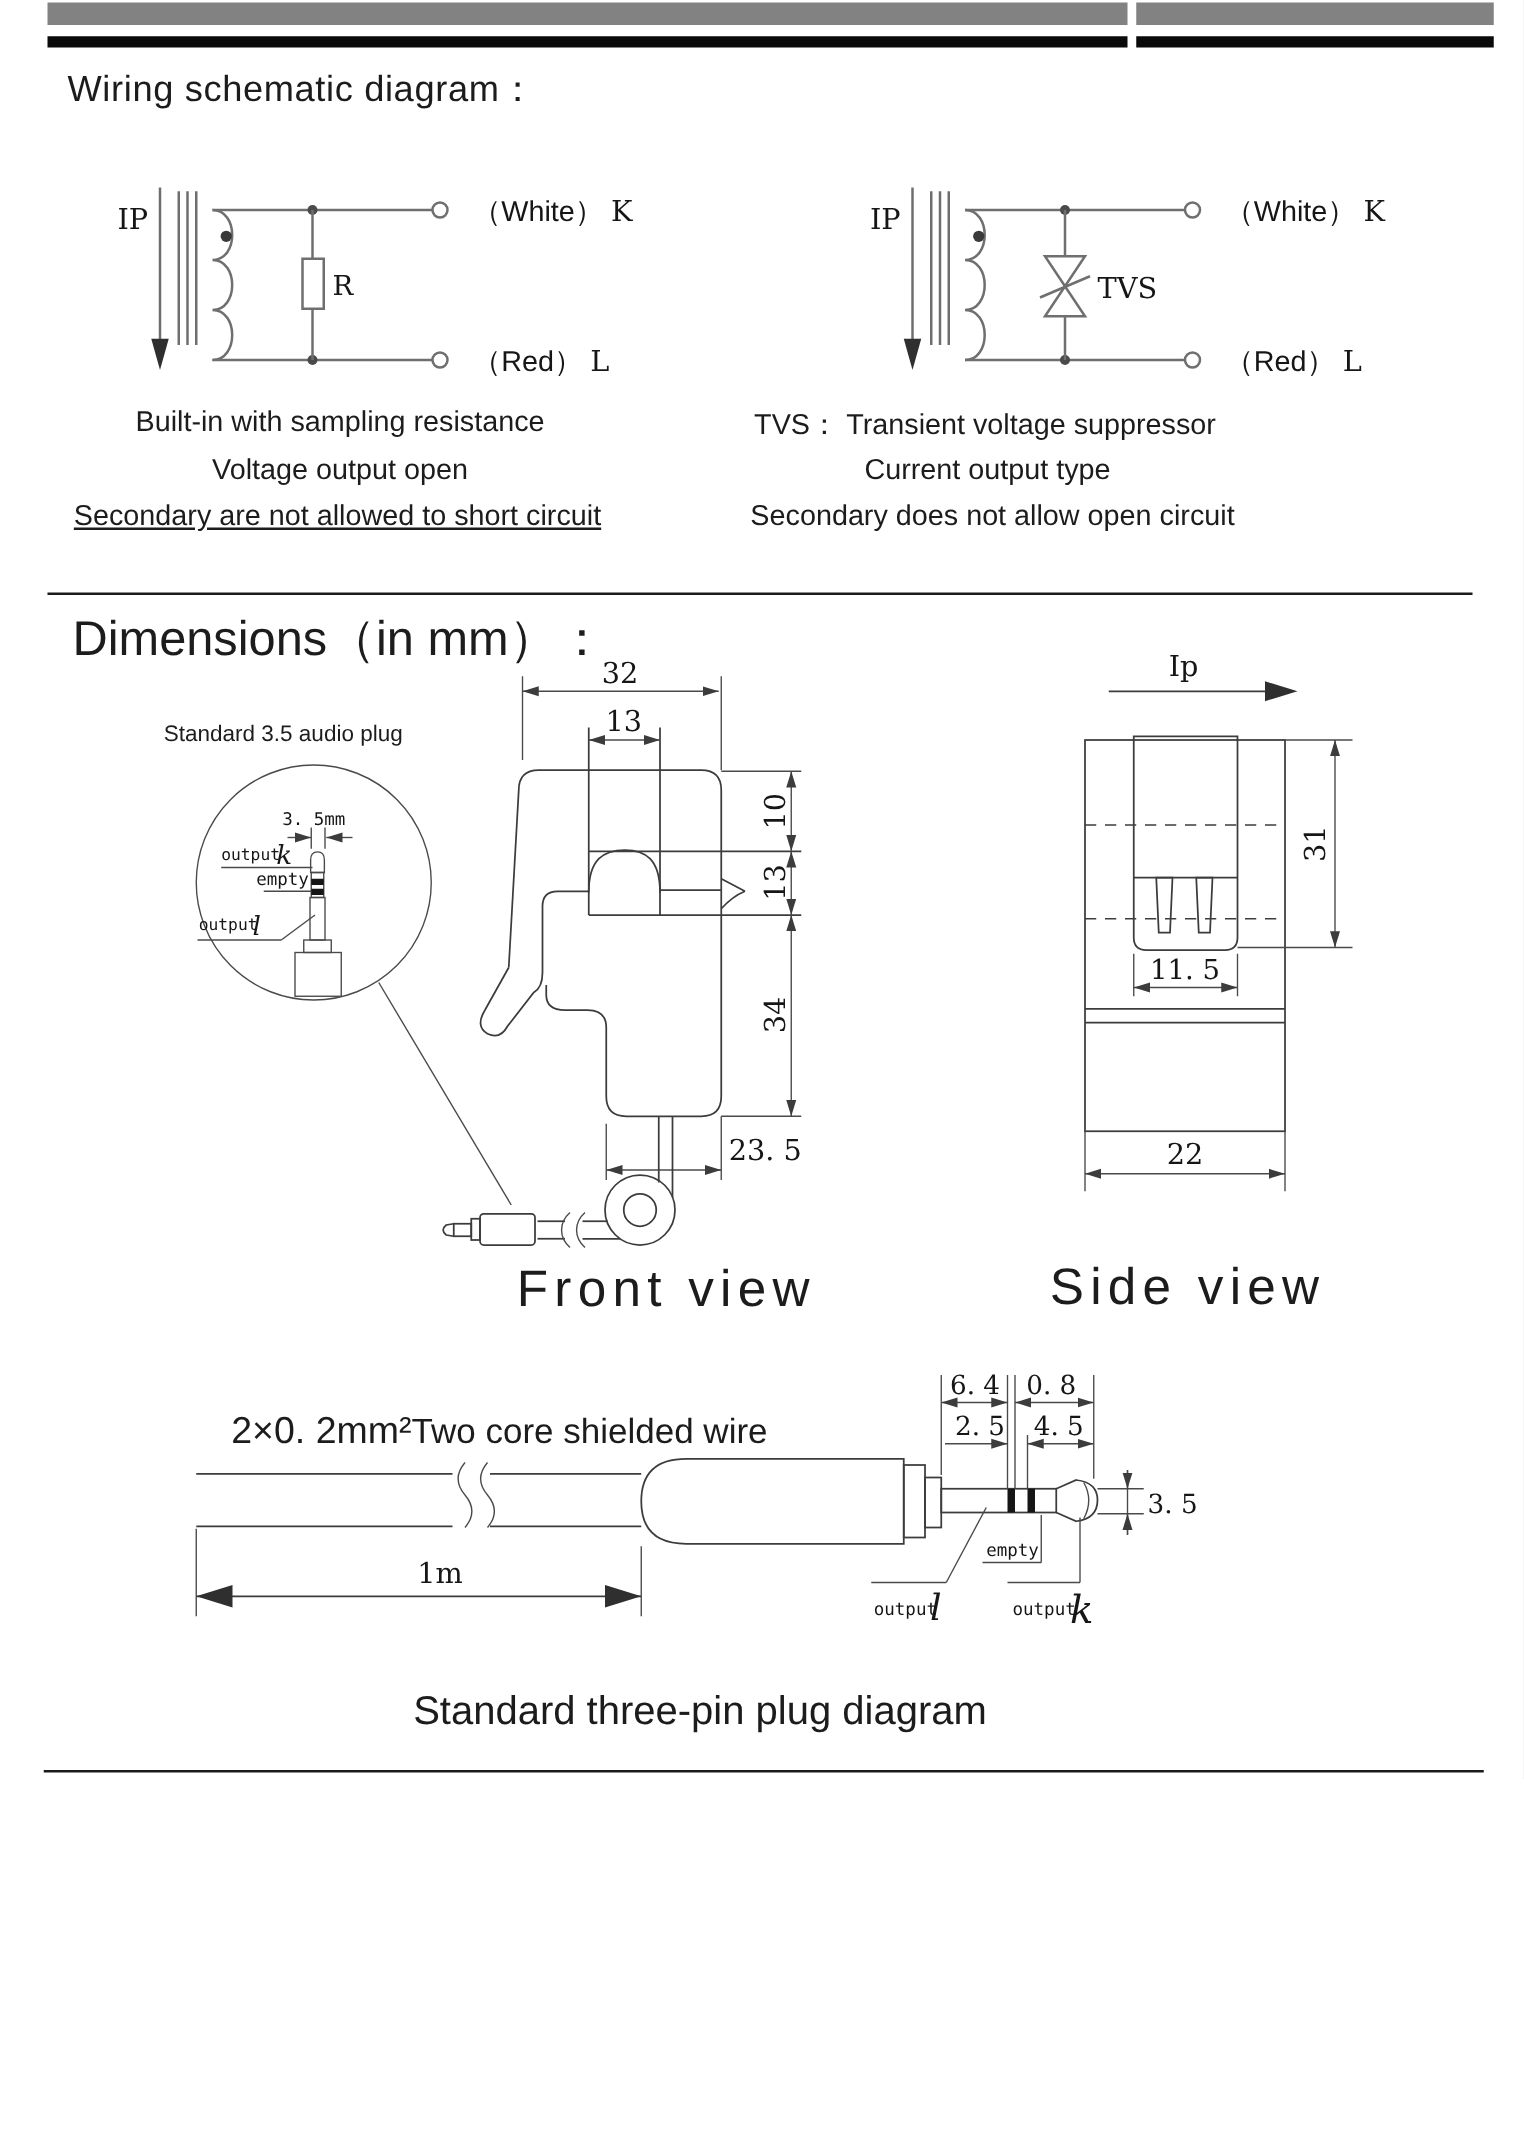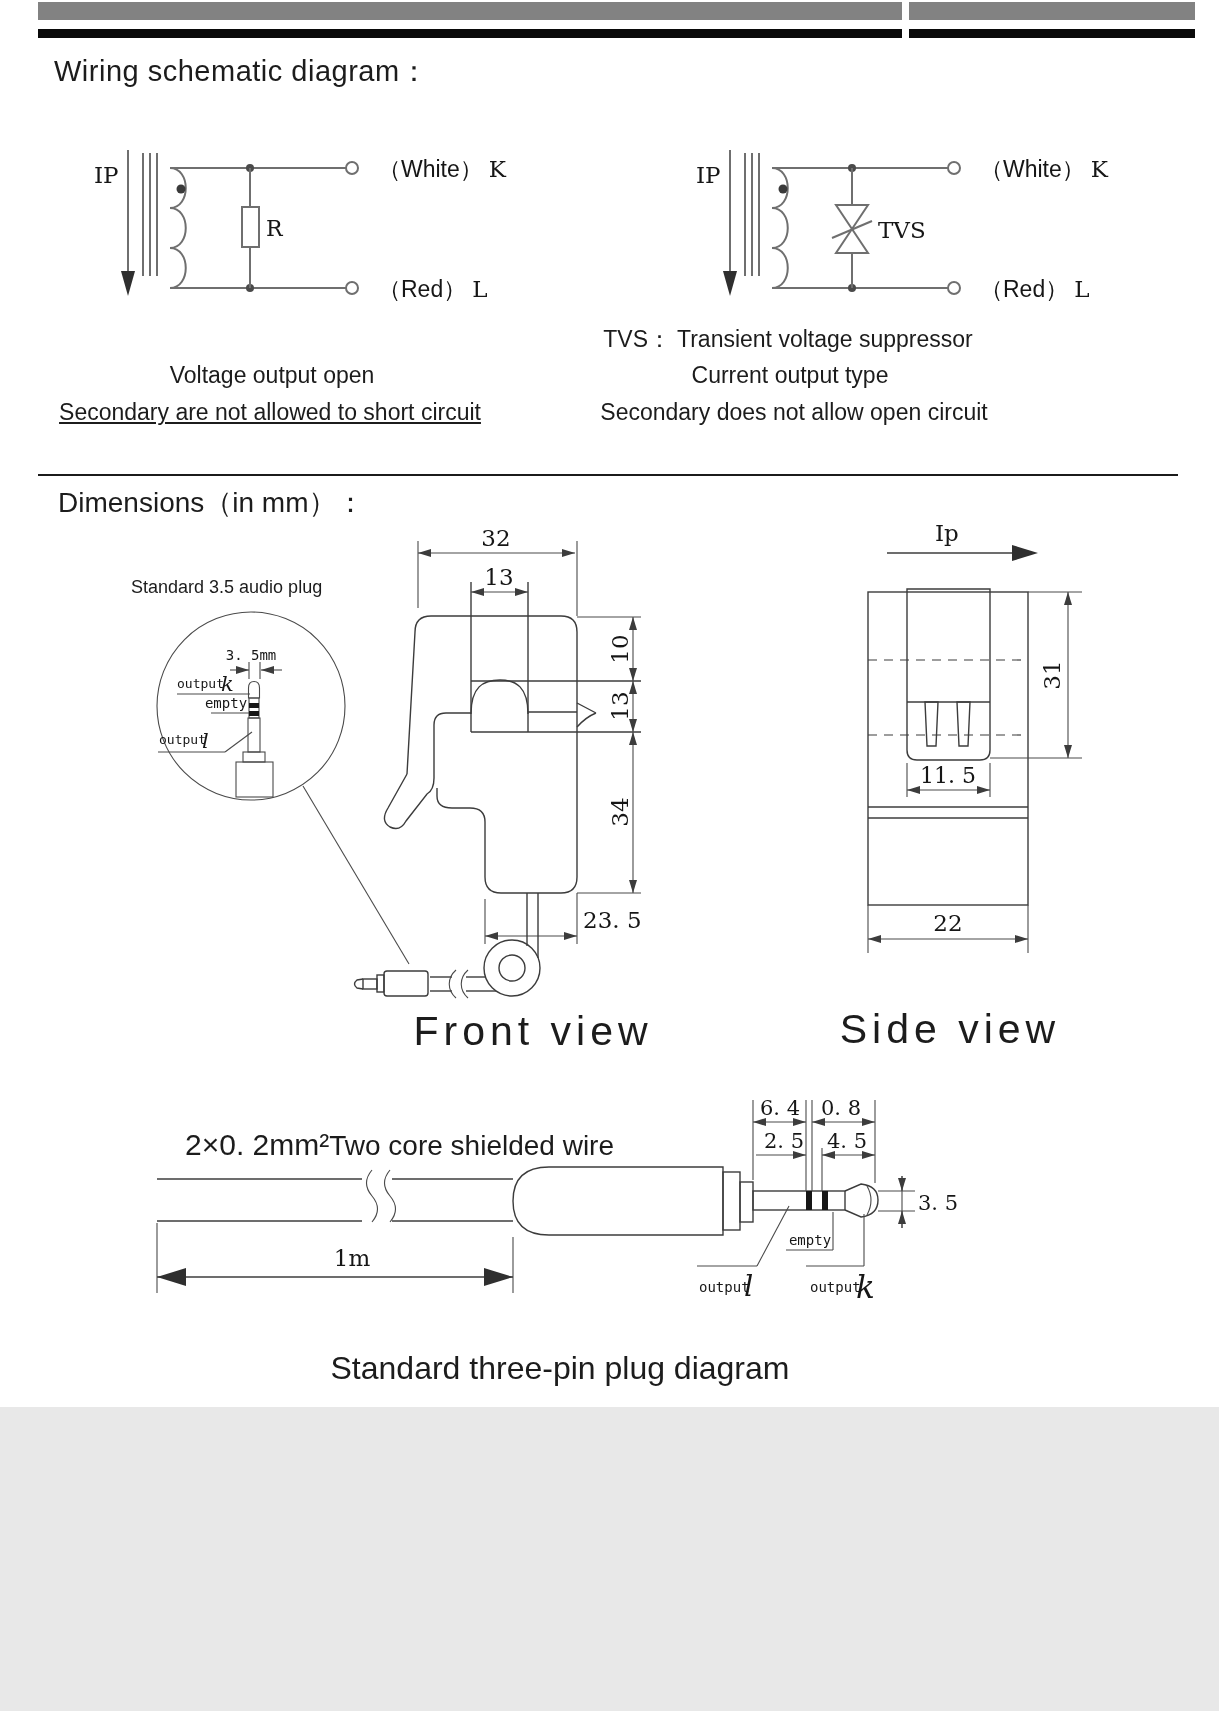--- a/index.html
+++ b/index.html
@@ -1,25 +1,25 @@
 <!DOCTYPE html>
 <html><head>
 <meta charset="utf-8">
 <style>
   html,body{margin:0;padding:0;background:#e8e8e8;}
   .page{
-    position:relative;width:1219px;height:1407px;background:#ffffff;
+    position:relative;width:1219px;height:1711px;background:#ffffff;
     font-family:"Liberation Sans","DejaVu Sans",sans-serif;color:#1c1c1c;
     overflow:hidden;margin:0 auto;
   }
   .bar{position:absolute;}
   .abs{position:absolute;white-space:nowrap;}
   .center{transform:translateX(-50%);}
   .h1{font-size:29px;letter-spacing:0.5px;}
-  .h2{font-size:28px;}
+  .h2{font-size:39px;}
   .desc{font-size:23px;}
   .caption{font-size:18px;}
   .viewlabel{font-size:41px;letter-spacing:5px;}
   .bigtitle{font-size:32px;}
   .rule{position:absolute;background:#1b1b1b;height:2px;}
   .wire-serif{font-family:Liberation Sans, sans-serif;font-size:30px;}
   .wire-sans{font-size:28px;}
   svg{position:absolute;left:0;top:0;}
   .mech{stroke:#3c3c3c;stroke-width:1.4;fill:none;}
   .mech-thin{stroke:#4a4a4a;stroke-width:1.1;fill:none;}
@@ -35,20 +35,21 @@
 
 <div class="page">
 
   <div class="bar" style="left:38px;top:2px;width:864px;height:18px;background:#828282;"></div>
   <div class="bar" style="left:909px;top:2px;width:286px;height:18px;background:#828282;"></div>
   <div class="bar" style="left:38px;top:29px;width:864px;height:9px;background:#0a0a0a;"></div>
   <div class="bar" style="left:909px;top:29px;width:286px;height:9px;background:#0a0a0a;"></div>
 
   <div class="abs h1" style="left:54px;top:52px;">Wiring schematic diagram：</div>
 
+  <div class="abs desc center" style="left:272px;top:324px;">Built-in with sampling resistance</div>
   <div class="abs desc center" style="left:272px;top:362px;">Voltage output open</div>
   <div class="abs desc center" style="left:270px;top:399px;text-decoration:underline;">Secondary are not allowed to short circuit</div>
   <div class="abs desc center" style="left:788px;top:324px;">TVS： Transient voltage suppressor</div>
   <div class="abs desc center" style="left:790px;top:362px;">Current output type</div>
   <div class="abs desc center" style="left:794px;top:399px;">Secondary does not allow open circuit</div>
 
   <div class="rule" style="left:38px;top:474px;width:1140px;"></div>
 
   <div class="abs h2" style="left:58px;top:484px;">Dimensions（in mm）：</div>
   <div class="abs caption" style="left:131px;top:577px;">Standard 3.5 audio plug</div>

